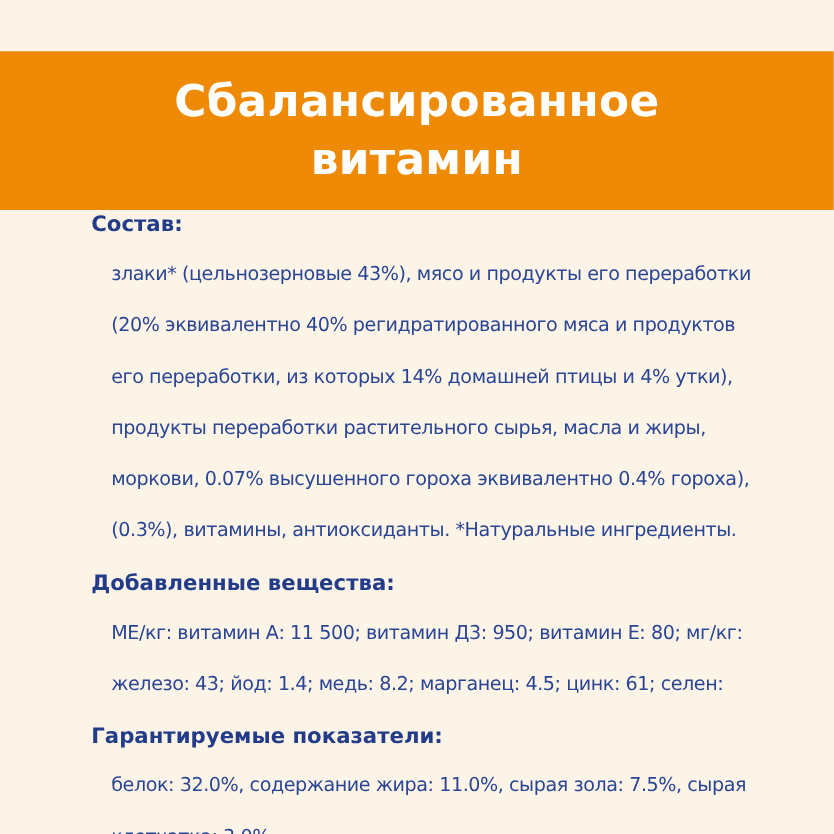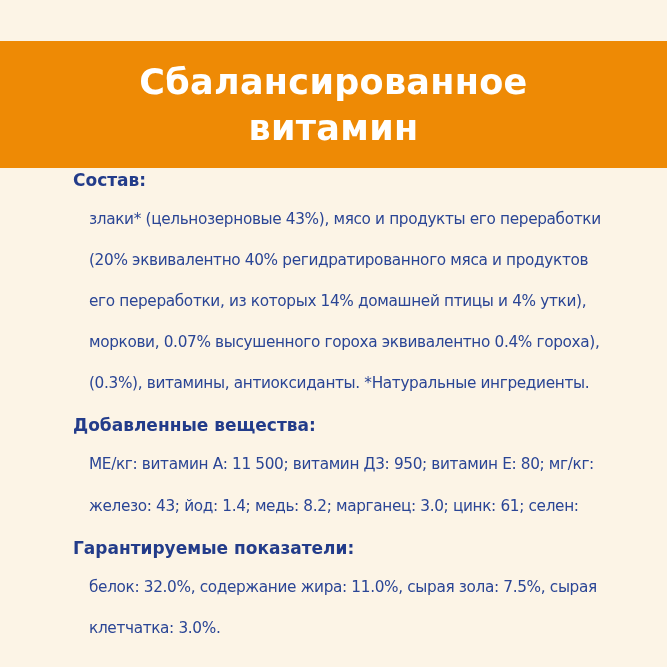--- a/index.html
+++ b/index.html
@@ -38,26 +38,27 @@
   <div class="title-line">Сбалансированное</div>
   <div class="title-line">витамин</div>
 </div>
 
 <div class="content">
   <div class="section">
     <p class="section-title">Состав:</p>
     <p class="section-line">злаки* (цельнозерновые 43%), мясо и продукты его переработки</p>
     <p class="section-line">(20% эквивалентно 40% регидратированного мяса и продуктов</p>
     <p class="section-line">его переработки, из которых 14% домашней птицы и 4% утки),</p>
+    <p class="section-line">продукты переработки растительного сырья, масла и жиры,</p>
     <p class="section-line">моркови, 0.07% высушенного гороха эквивалентно 0.4% гороха),</p>
     <p class="section-line">(0.3%), витамины, антиоксиданты. *Натуральные ингредиенты.</p>
   </div>
   <div class="section">
     <p class="section-title">Добавленные вещества:</p>
     <p class="section-line">МЕ/кг: витамин А: 11 500; витамин Д3: 950; витамин Е: 80; мг/кг:</p>
-    <p class="section-line">железо: 43; йод: 1.4; медь: 8.2; марганец: 3.0; цинк: 61; селен:</p>
+    <p class="section-line">железо: 43; йод: 1.4; медь: 8.2; марганец: 4.5; цинк: 61; селен:</p>
   </div>
   <div class="section">
     <p class="section-title">Гарантируемые показатели:</p>
     <p class="section-line">белок: 32.0%, содержание жира: 11.0%, сырая зола: 7.5%, сырая</p>
     <p class="section-line">клетчатка: 3.0%.</p>
   </div>
 </div>
 
 </body></html>

